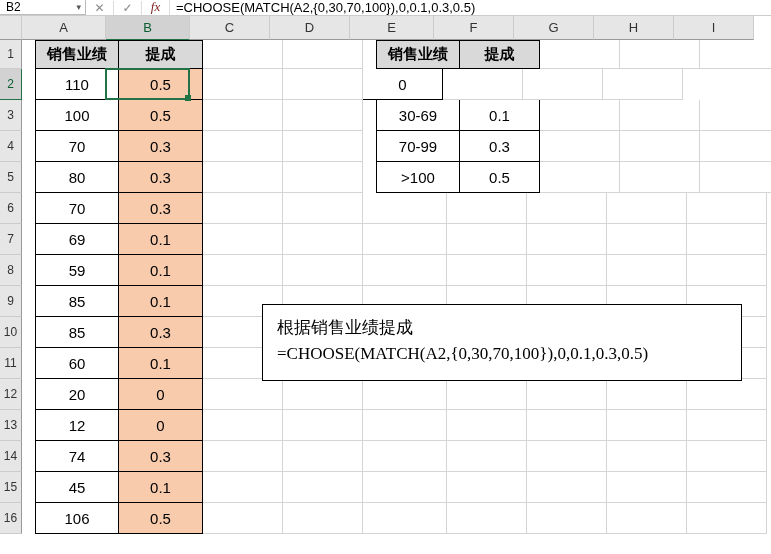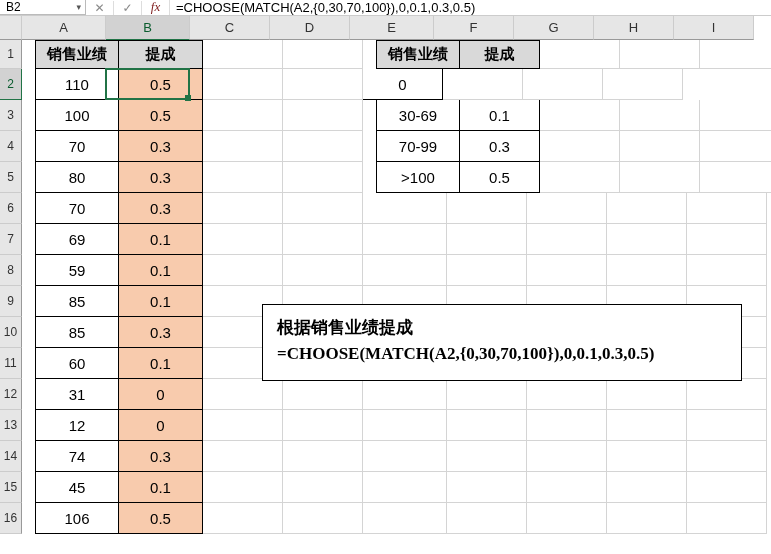--- a/index.html
+++ b/index.html
@@ -351,21 +351,21 @@
       <div class="cell cC rN"></div>
       <div class="cell cD rN"></div>
       <div class="cell cE rN"></div>
       <div class="cell cF rN"></div>
       <div class="cell cG rN"></div>
       <div class="cell cH rN"></div>
       <div class="cell cI rN"></div>
     </div>
 
     <div class="grid-row">
-      <div class="cell cA rN tbl-l tbl-r tbl-b">31</div>
+      <div class="cell cA rN tbl-l tbl-r tbl-b">20</div>
       <div class="cell cB rN orange tbl-r tbl-b">0</div>
       <div class="cell cC rN"></div>
       <div class="cell cD rN"></div>
       <div class="cell cE rN"></div>
       <div class="cell cF rN"></div>
       <div class="cell cG rN"></div>
       <div class="cell cH rN"></div>
       <div class="cell cI rN"></div>
     </div>
 
@@ -415,17 +415,17 @@
       <div class="cell cG rN"></div>
       <div class="cell cH rN"></div>
       <div class="cell cI rN"></div>
     </div>
   </div>
 
   <div class="active-cell-outline" style="left:105px; top:52px; width:85px; height:32px;">
     <div class="active-handle"></div>
   </div>
 
-  <div class="callout" style="left:262px; top:288px; width:480px;font-weight:bold;">
+  <div class="callout" style="left:262px; top:288px; width:480px;">
     <div>根据销售业绩提成</div>
     <div>=CHOOSE(MATCH(A2,{0,30,70,100}),0,0.1,0.3,0.5)</div>
   </div>
 </div>
 
 </body></html>

